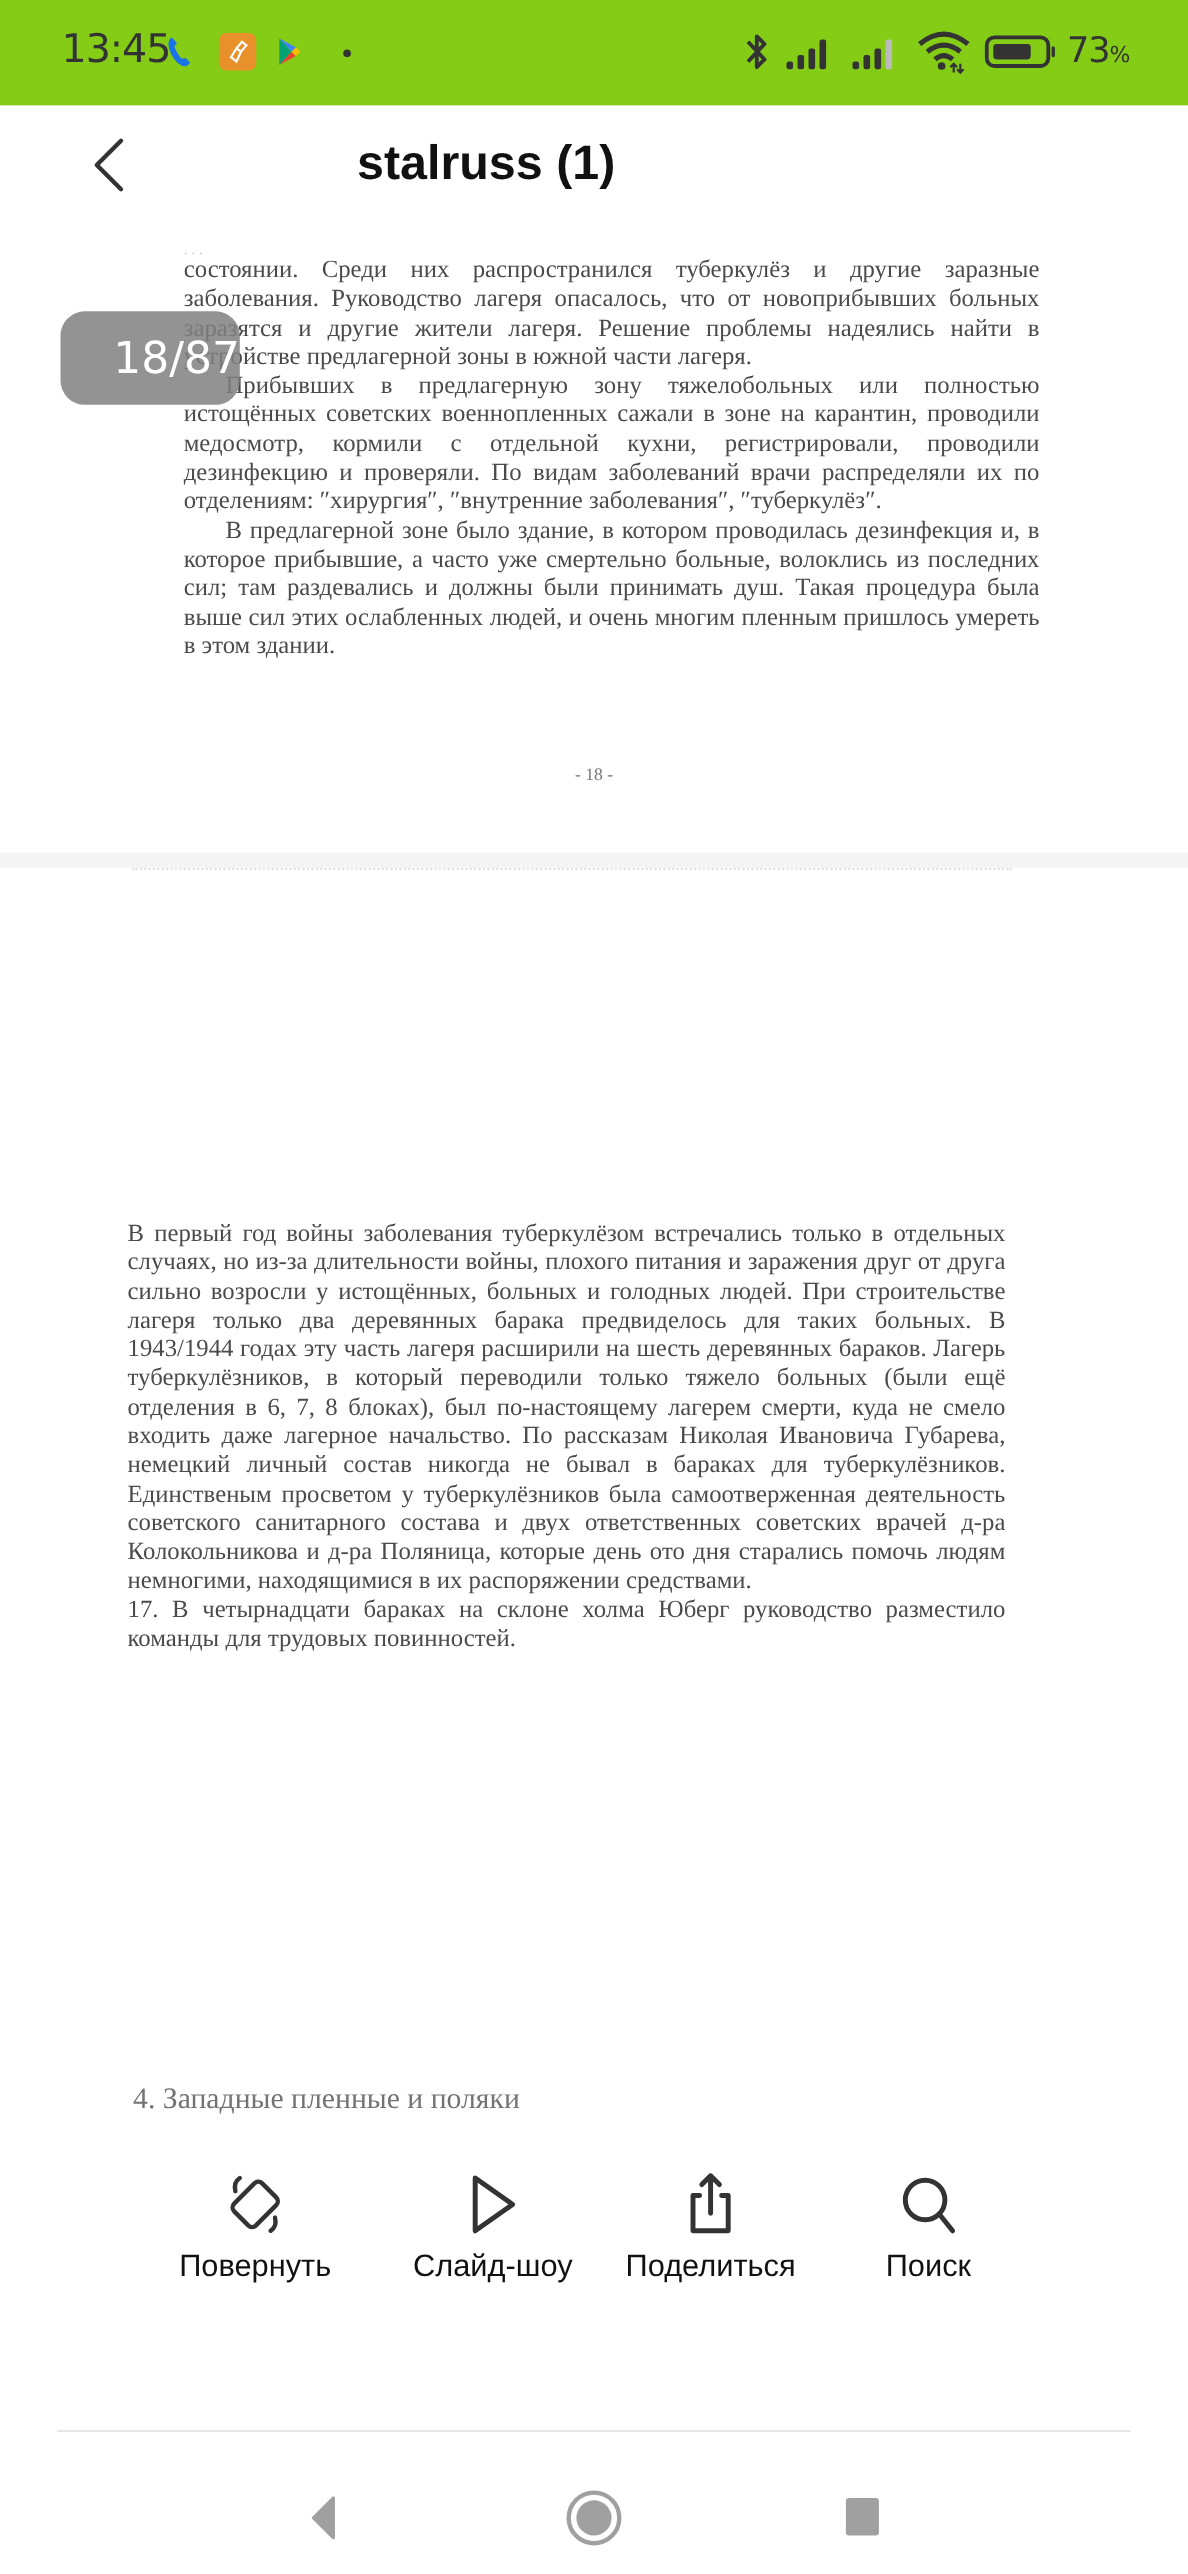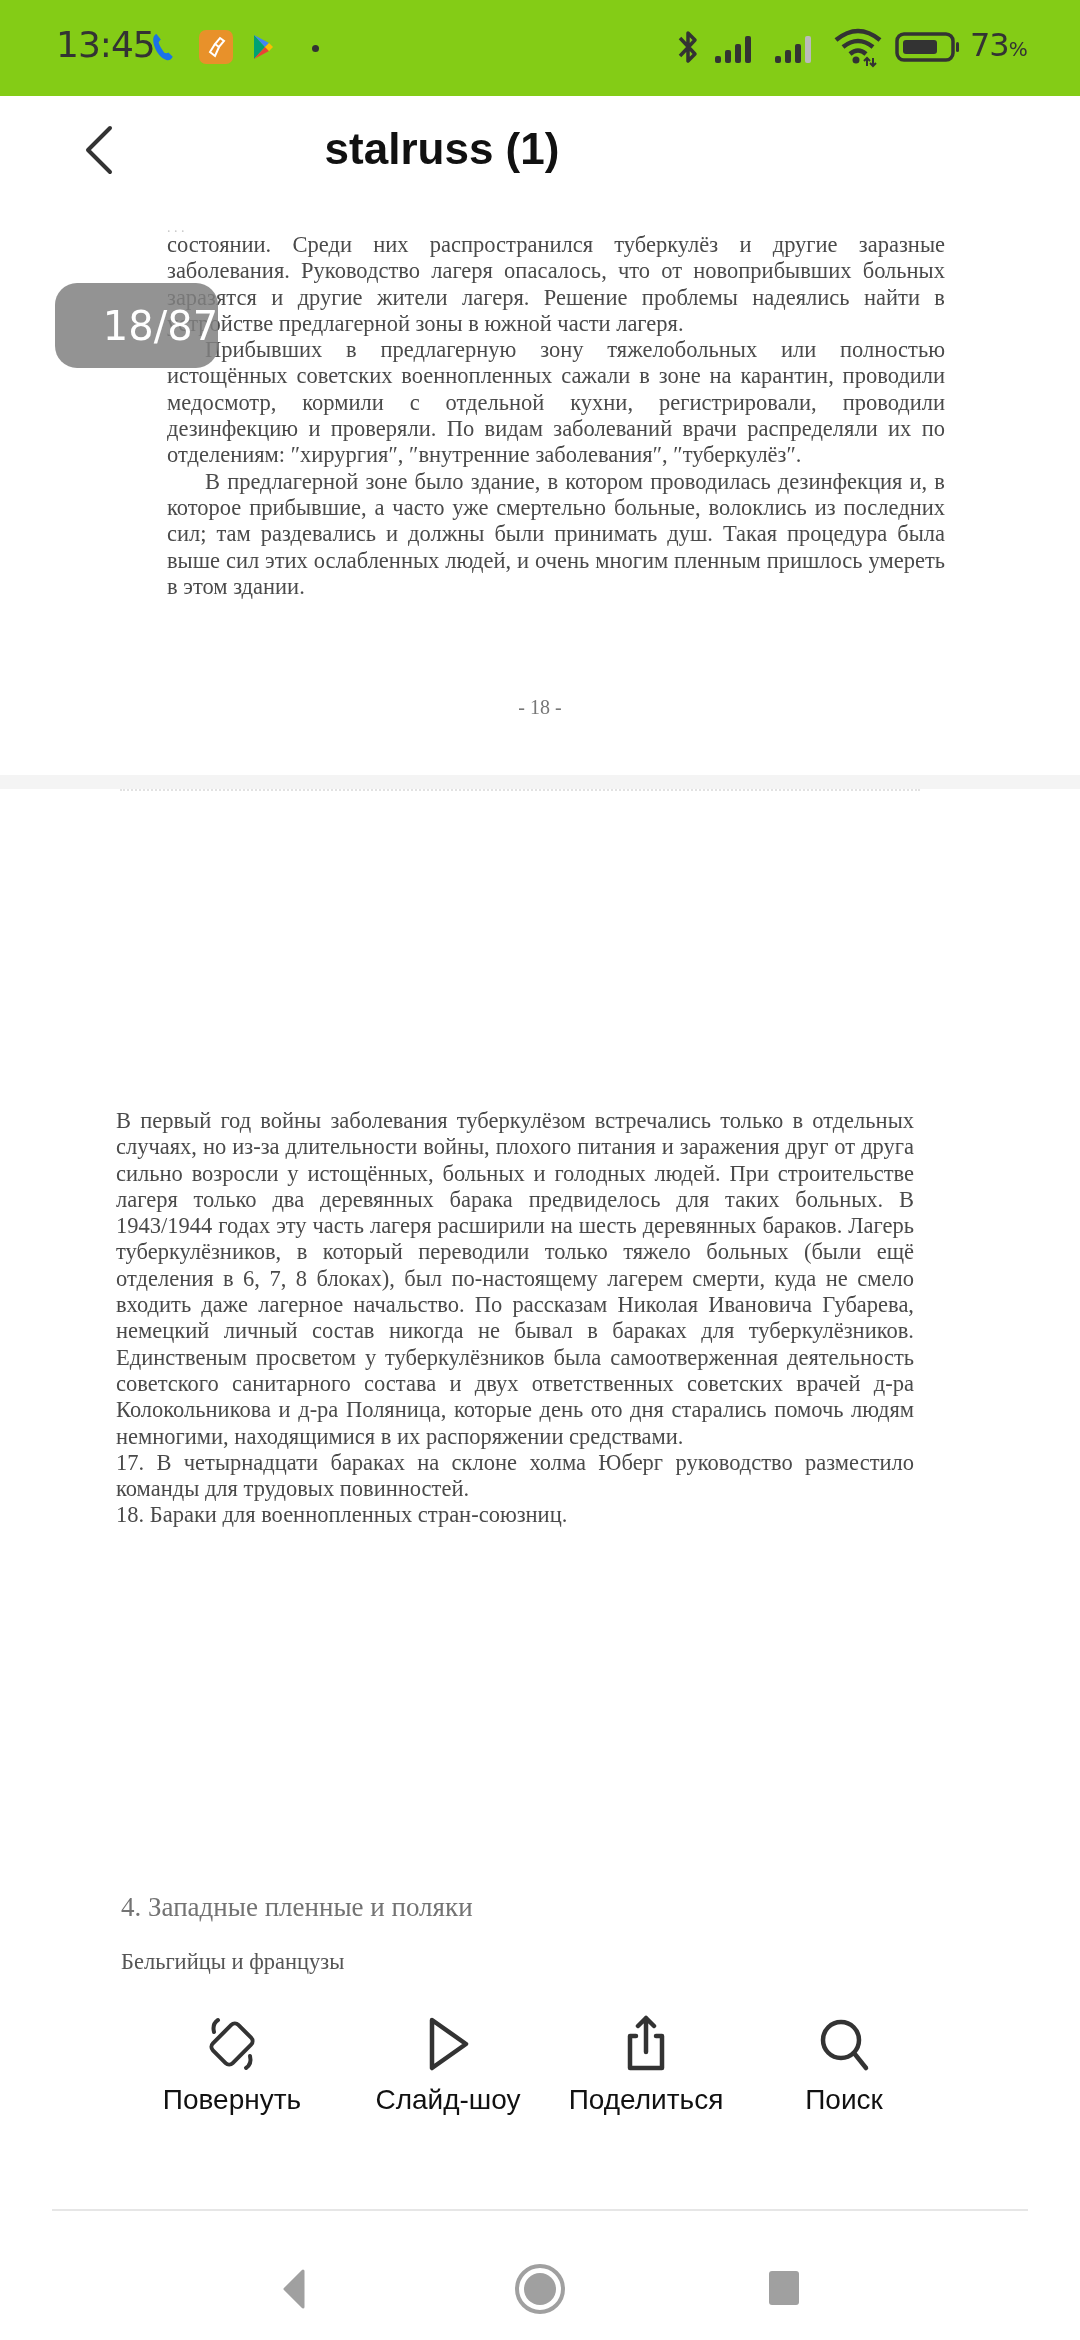--- a/index.html
+++ b/index.html
@@ -32,34 +32,34 @@
   .page { position: absolute; left: 0; width: 1080px; background: #fff; }
   .page-18 { top: 0; height: 567px; }
   .page-gap { position: absolute; left: 0; top: 567px; width: 1080px; height: 14px; background: #f4f4f4; }
   .page-19 { top: 581px; height: 1300px; }
 
   .scan-text { position: absolute; font-family: "Liberation Serif", serif; color: #4a4a4a; font-size: 22.5px; line-height: 26.3px; text-align: justify; text-align-last: left; }
   .scan-text p { margin: 0; }
   .indent { text-indent: 38px; }
   .p18-body { left: 167px; top: 16px; width: 778px; }
   .p18-body .ghost { color: #c8c8c8; height: 8px; overflow: hidden; font-size: 14px; line-height: 8px; }
-  .page-number { position: absolute; left: 0; width: 1080px; top: 488px; text-align: center; font-family: "Liberation Serif", serif; color: #777; font-size: 20px; }
+  .page-number { position: absolute; left: 0; width: 1080px; top: 488px; text-align: center; font-family: "Liberation Serif", serif; color: #777; font-size: 16px; }
 
   .p19-ghost { position: absolute; left: 120px; top: 0; width: 800px; height: 4px; border-top: 2px dotted #e2e2e2; }
   .p19-body { left: 116px; top: 319px; width: 798px; }
   .p19-body .title-line { font-size: 22px; }
   .section-heading { position: absolute; left: 121px; top: 1103px; font-family: "Liberation Serif", serif; font-size: 27px; color: #737373; text-align: center; }
   .sub-heading { position: absolute; left: 121px; top: 1160px; font-family: "Liberation Serif", serif; font-size: 22.5px; color: #555; text-decoration-color: #999; }
   .p19-body2 { left: 124px; top: 1248px; width: 796px; }
 
   
   .page-counter { position: absolute; left: 55px; top: 283px; width: 163px; height: 85px; background: rgba(128,128,128,0.85); border-radius: 22px; color: #fff; font-size: 40px; font-family: "DejaVu Sans", sans-serif; display: flex; align-items: center; justify-content: center; z-index: 6; padding-left: 48px; }
 
   
-  .toolbar { position: absolute; left: 0; top: 1988px; width: 1080px; height: 160px; background: #fff; z-index: 5; }
+  .toolbar { position: absolute; left: 0; top: 1948px; width: 1080px; height: 160px; background: #fff; z-index: 5; }
   .tool-btn { position: absolute; top: 24px; width: 200px; height: 120px; display: flex; flex-direction: column; align-items: center; }
   .tool-btn svg { width: 64px; height: 64px; }
   .tool-label { margin-top: 8px; font-size: 28px; color: #111; font-family: "Liberation Sans", sans-serif; white-space: nowrap; }
   .tb-rotate { left: 132px; }
   .tb-slideshow { left: 348px; }
   .tb-share { left: 546px; }
   .tb-search { left: 744px; }
   .toolbar-divider { position: absolute; left: 52px; top: 2209px; width: 976px; height: 2px; background: #e6e6e6; z-index: 5; }
 
   
@@ -157,21 +157,20 @@
     <div class="page-number">- 18 -</div>
   </div>
 
   <div class="page-gap"></div>
 
   <div class="page page-19">
     <div class="p19-ghost"></div>
     <div class="scan-text p19-body">
       <p>В первый год войны заболевания туберкулёзом встречались только в отдельных случаях, но из-за длительности войны, плохого питания и заражения друг от друга сильно возросли у истощённых, больных и голодных людей. При строительстве лагеря только два деревянных барака предвиделось для таких больных. В 1943/1944 годах эту часть лагеря расширили на шесть деревянных бараков. Лагерь туберкулёзников, в который переводили только тяжело больных (были ещё отделения в 6, 7, 8 блоках), был по-настоящему лагерем смерти, куда не смело входить даже лагерное начальство. По рассказам Николая Ивановича Губарева, немецкий личный состав никогда не бывал в бараках для туберкулёзников. Единственым просветом у туберкулёзников была самоотверженная деятельность советского санитарного состава и двух ответственных советских врачей д-ра Колокольникова и д-ра Поляница, которые день ото дня старались помочь людям немногими, находящимися в их распоряжении средствами.</p>
       <p>17. В четырнадцати бараках на склоне холма Юберг руководство разместило команды для трудовых повинностей.</p>
-      <p>18. Бараки для военнопленных стран-союзниц.</p>
     </div>
     <div class="section-heading">4. Западные пленные и поляки</div>
     <div class="sub-heading">Бельгийцы и французы</div>
     <div class="scan-text p19-body2">
       <p class="indent">10 мая 1940 года началось нападение немцев на Бельгию и Голландию, 16 июня 1940 года вермахт совершил вторжение во Францию. В августе того же года по железной дороге рейха прибывали непосредственно с фронта в Главлаг VI A ежедневно по 3-4 эшалона с военнопленными в количестве 1500 до 2000.</p>
 
     </div>
   </div>
 </div>
 

